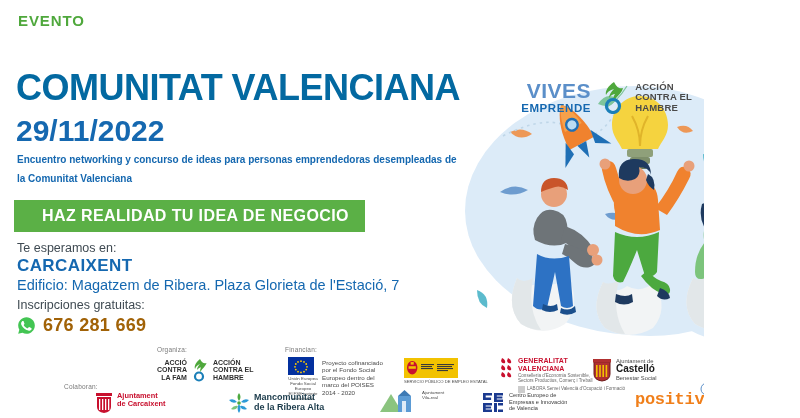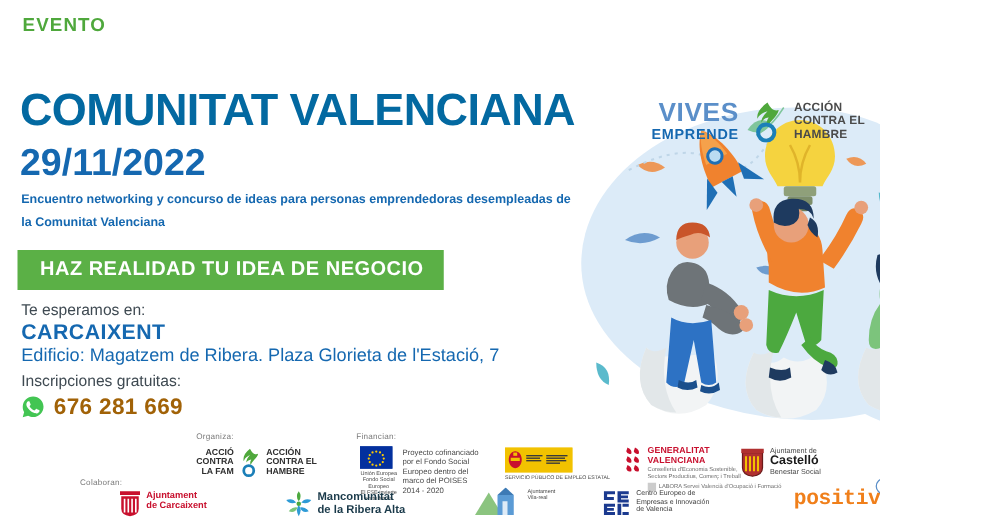--- a/index.html
+++ b/index.html
@@ -23,21 +23,21 @@
   .evento{position:absolute;left:18px;top:12px;font-size:15px;font-weight:bold;
           letter-spacing:.9px;color:#4FA83C;}
   .h1{position:absolute;left:14px;top:26px;font-size:45px;line-height:40px;font-weight:bold;
       color:#4FA83C;letter-spacing:-1px;white-space:nowrap;}
   .h2{position:absolute;left:16px;top:70px;font-size:36px;line-height:36px;font-weight:bold;
       color:#0369a1;letter-spacing:-.5px;white-space:nowrap;}
   .date{position:absolute;left:16px;top:114px;font-size:30px;font-weight:bold;color:#1568B0;letter-spacing:0px;}
   .lead{position:absolute;left:17px;top:150px;width:440px;font-size:10px;line-height:19px;
         font-weight:bold;color:#1568B0;}
   .cta{position:absolute;left:14px;top:200px;background:#5BB046;color:#fff;font-size:16px;
-       font-weight:bold;letter-spacing:.4px;padding:7px 16px 7px 18px;display:inline-block;}
+       font-weight:bold;letter-spacing:.4px;padding:7px 16px 7px 28px;display:inline-block;}
   .small-label{font-size:12.5px;color:#3f4a52;}
   .loc-wrap{position:absolute;left:17px;top:241px;}
   .city{font-size:17px;font-weight:bold;color:#1568B0;letter-spacing:.4px;line-height:21px;}
   .venue{font-size:14.5px;color:#1568B0;line-height:19px;}
   .insc-wrap{position:absolute;left:17px;top:298px;}
   .phone-row{display:flex;align-items:center;gap:7px;margin-top:3px;}
   .phone{font-size:18px;font-weight:bold;color:#a16207;letter-spacing:.3px;}
   .wa{width:19px;height:19px;flex:0 0 19px;}
 
   

